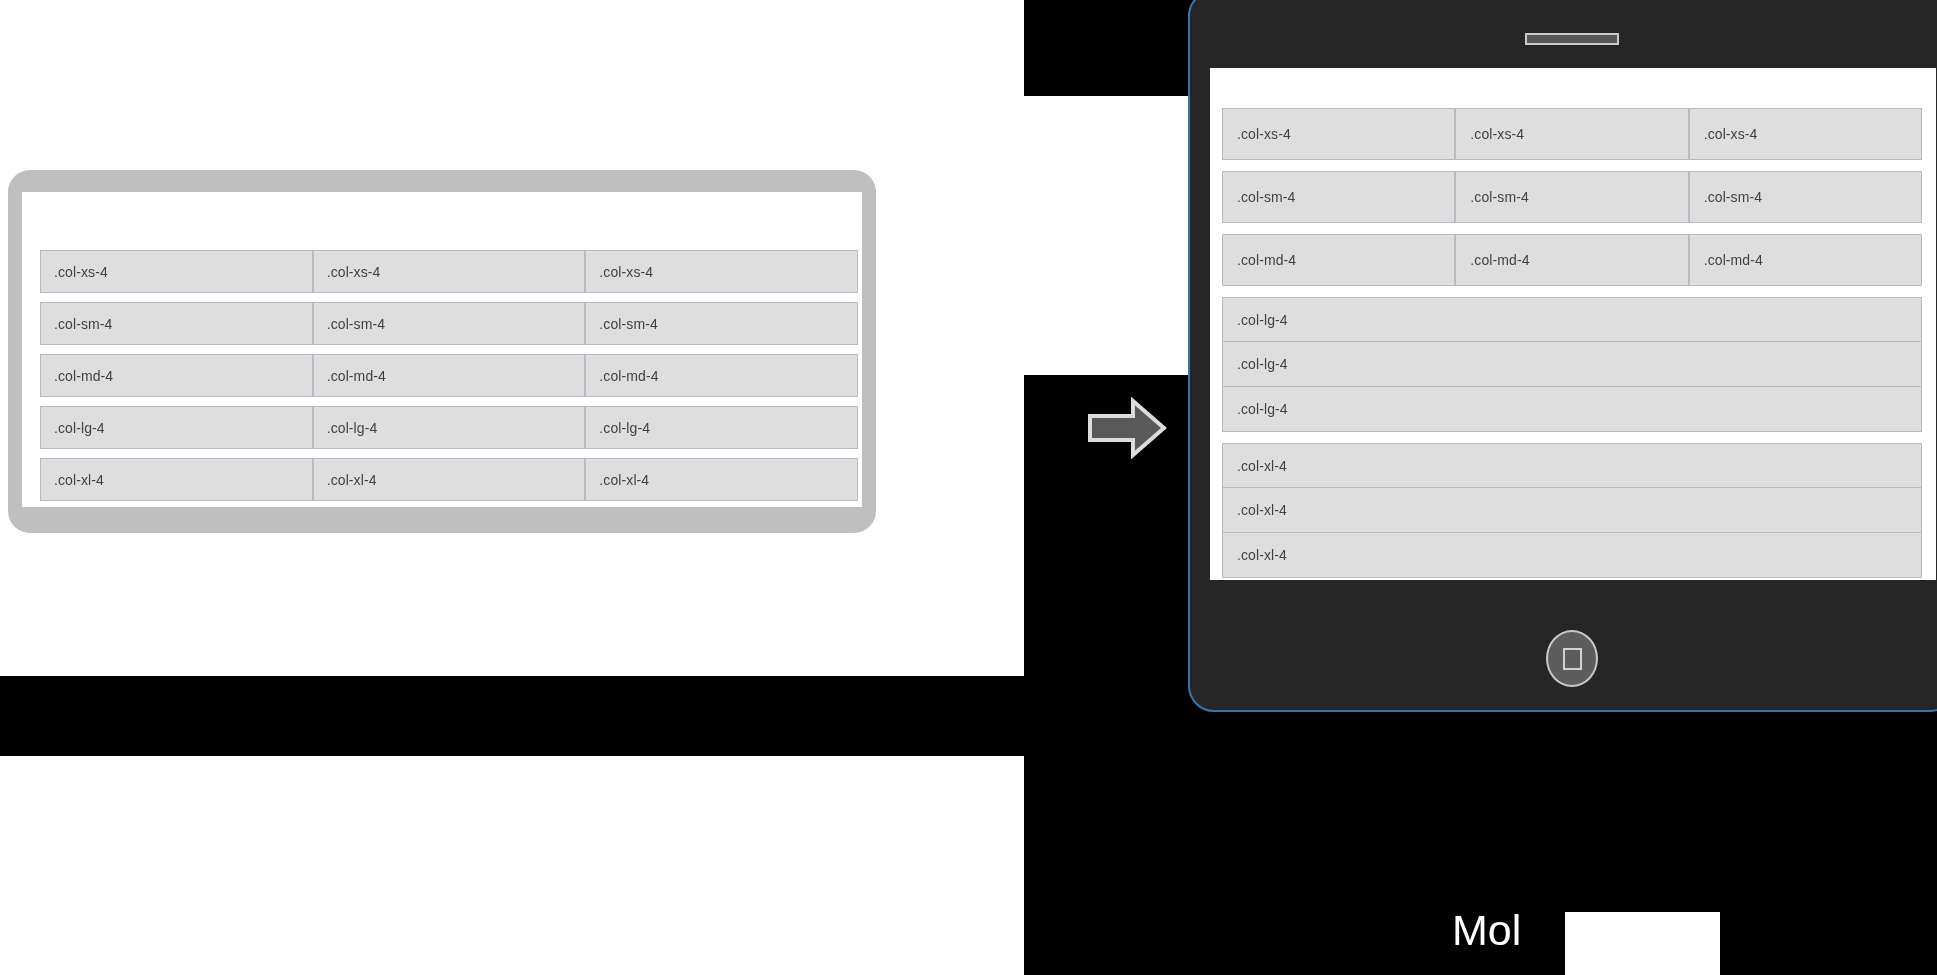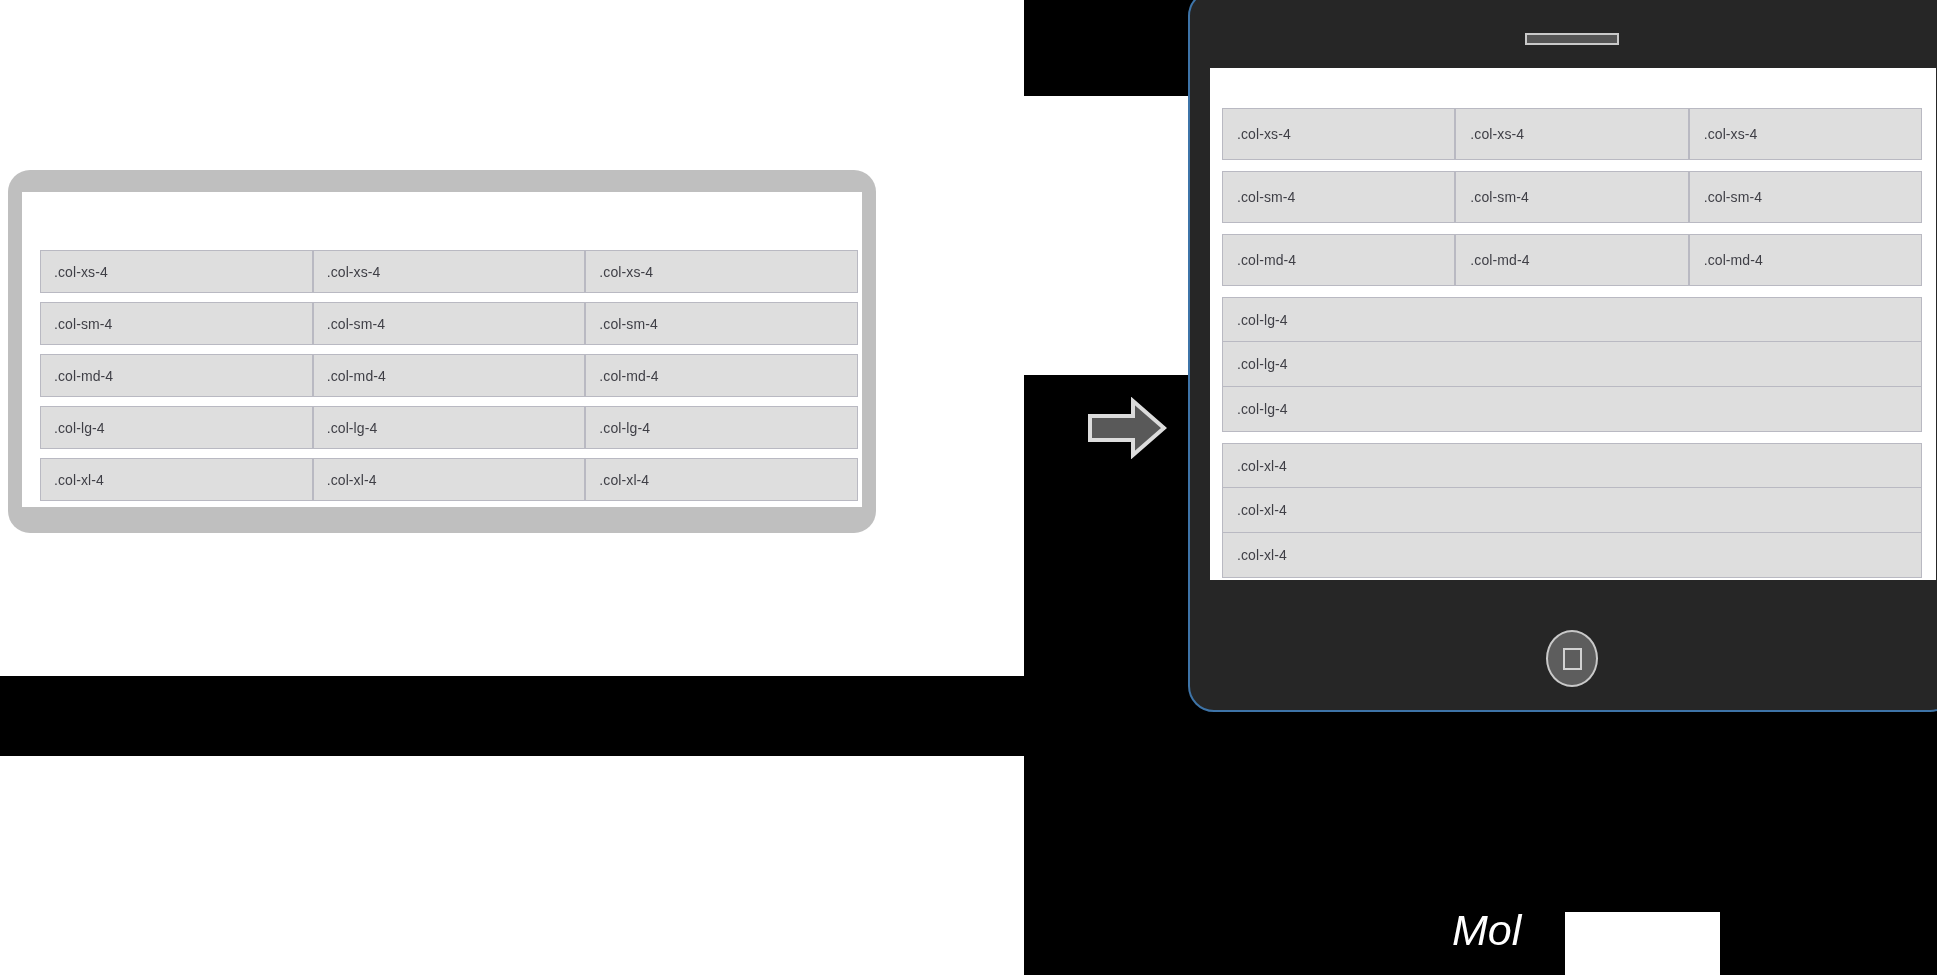--- a/index.html
+++ b/index.html
@@ -163,21 +163,20 @@
   
   #caption-mol {
     position: absolute;
     left: 1452px;
     top: 909px;
     color: #ffffff;
     font-size: 43px;
     line-height: 1;
     white-space: nowrap;
     font-family: "Liberation Sans", sans-serif;
-    font-style: italic;
   }
 </style>
 </head>
 <body>
 
 <div id="stage">
 
   <div class="backdrop" id="backdrop-upper-right"></div>
   <div class="backdrop" id="backdrop-main"></div>
   <div class="backdrop" id="backdrop-lower-left"></div>

